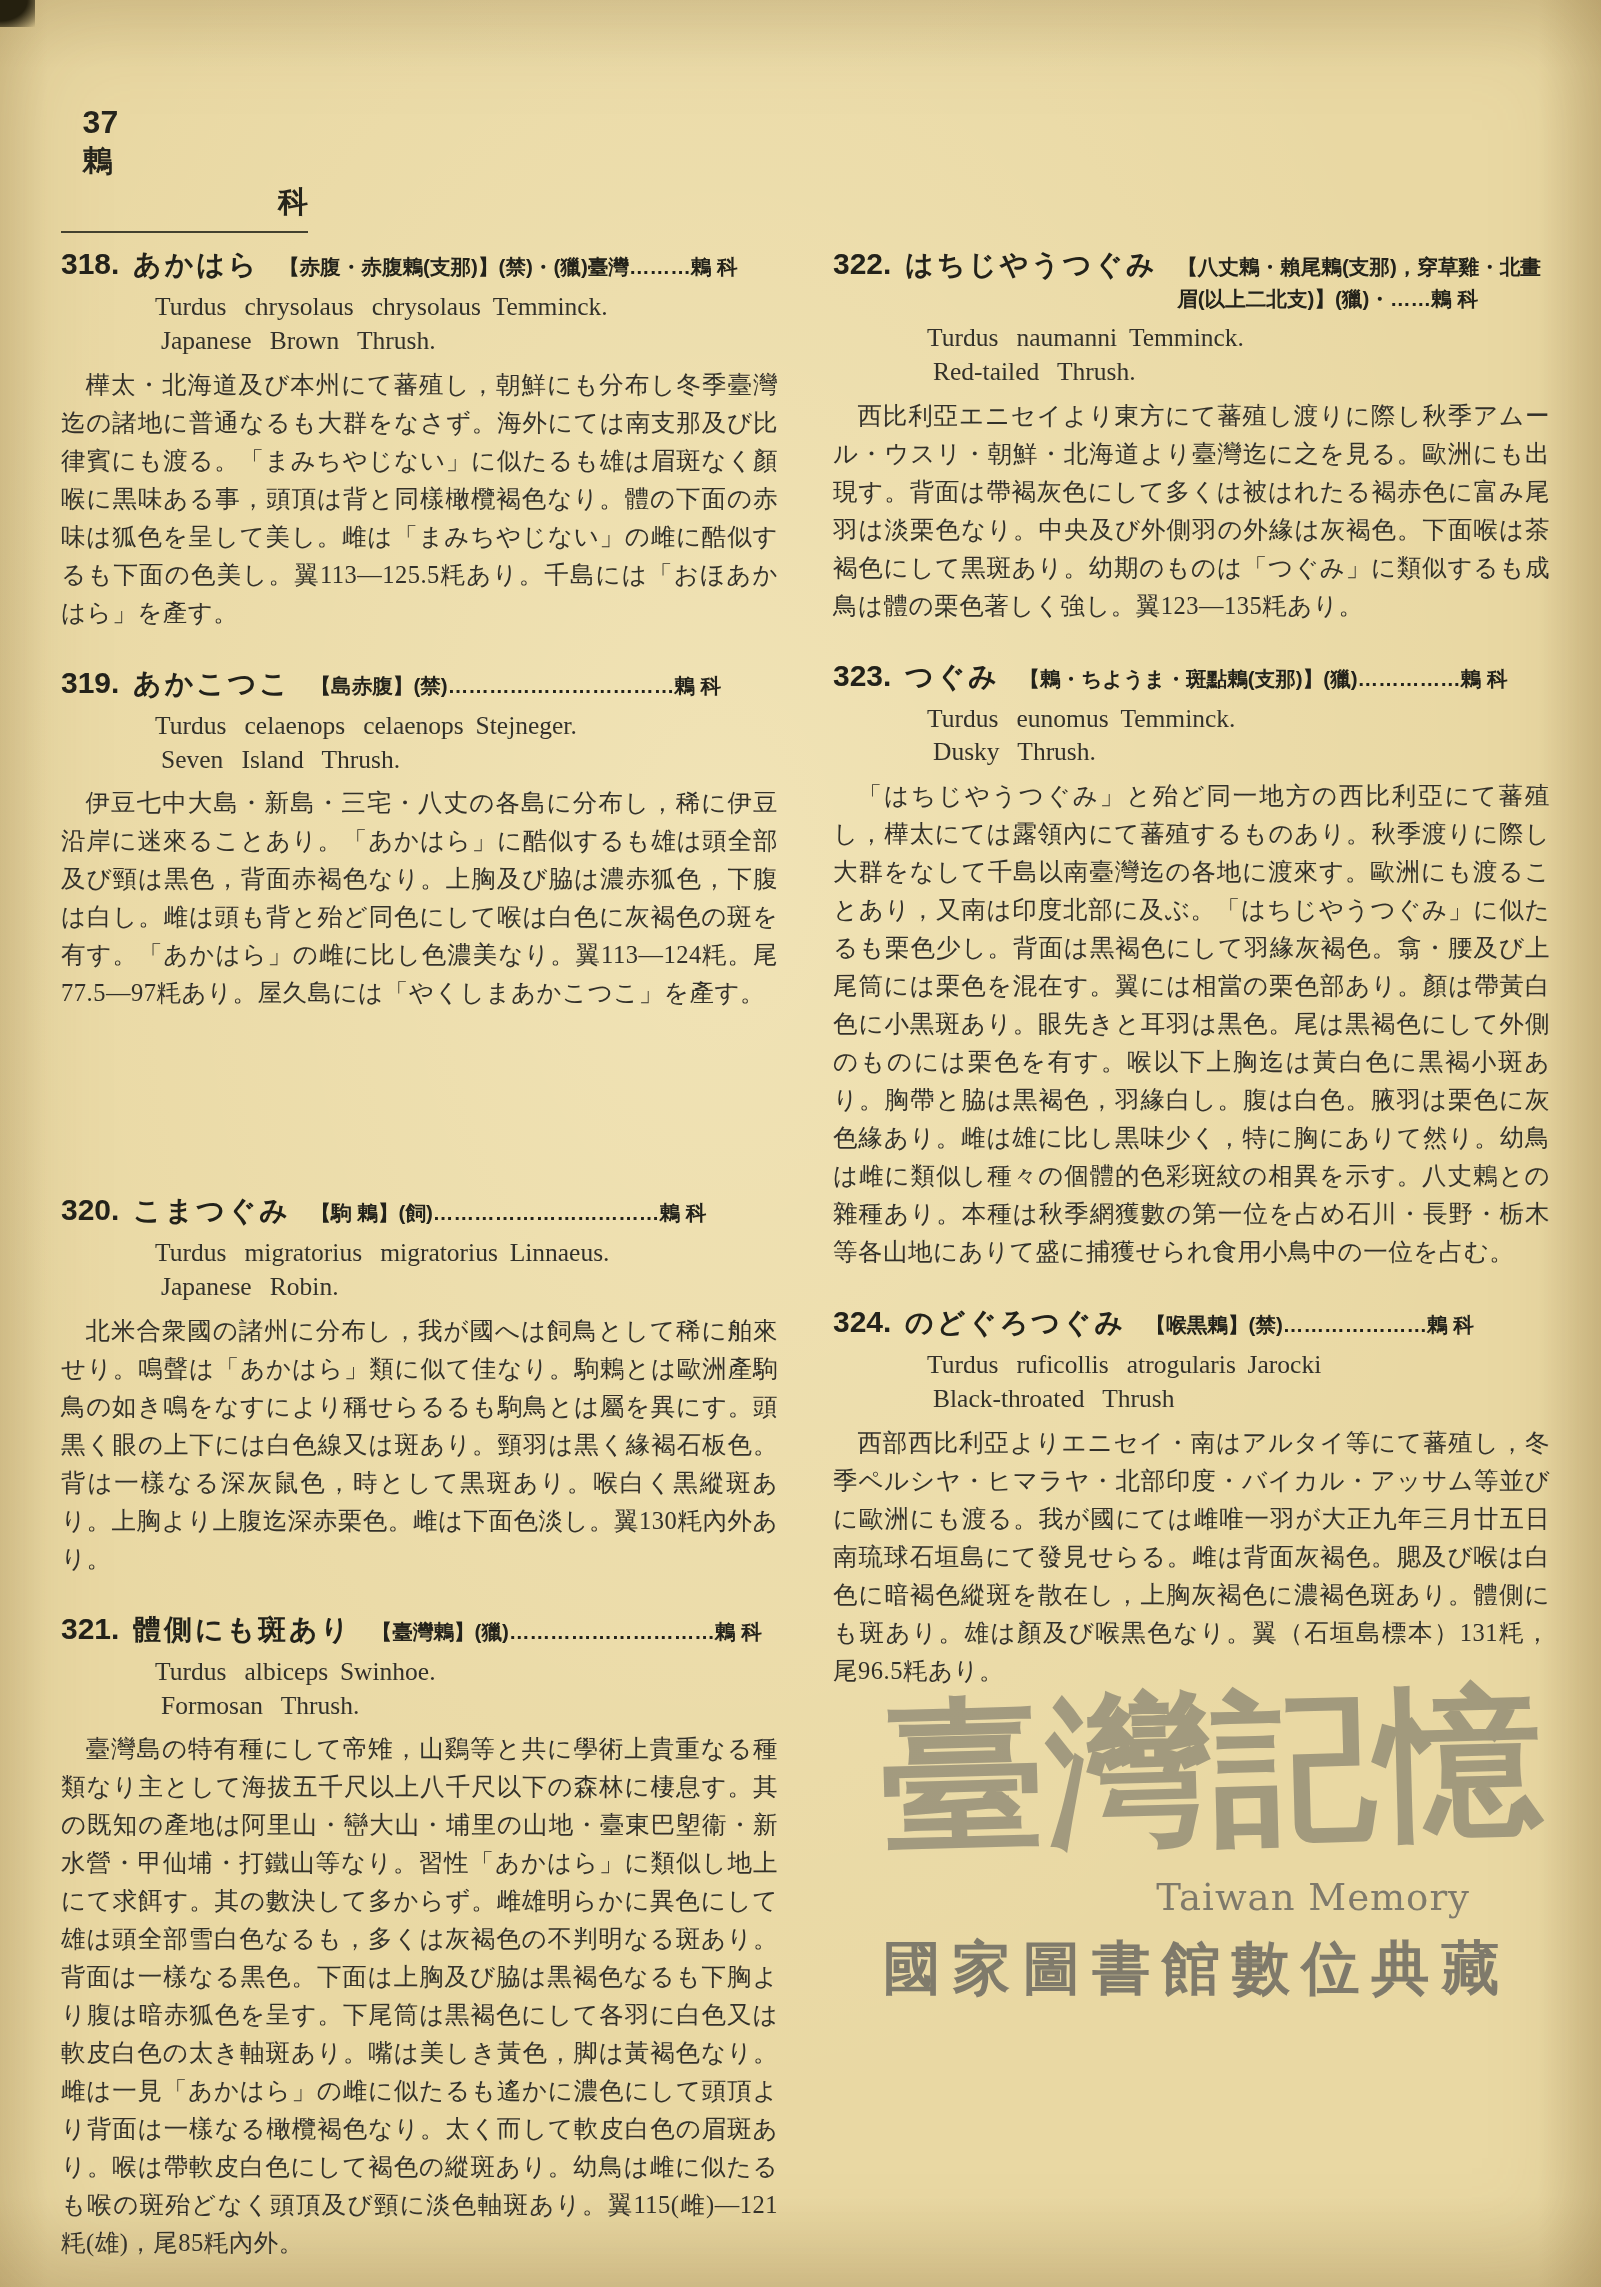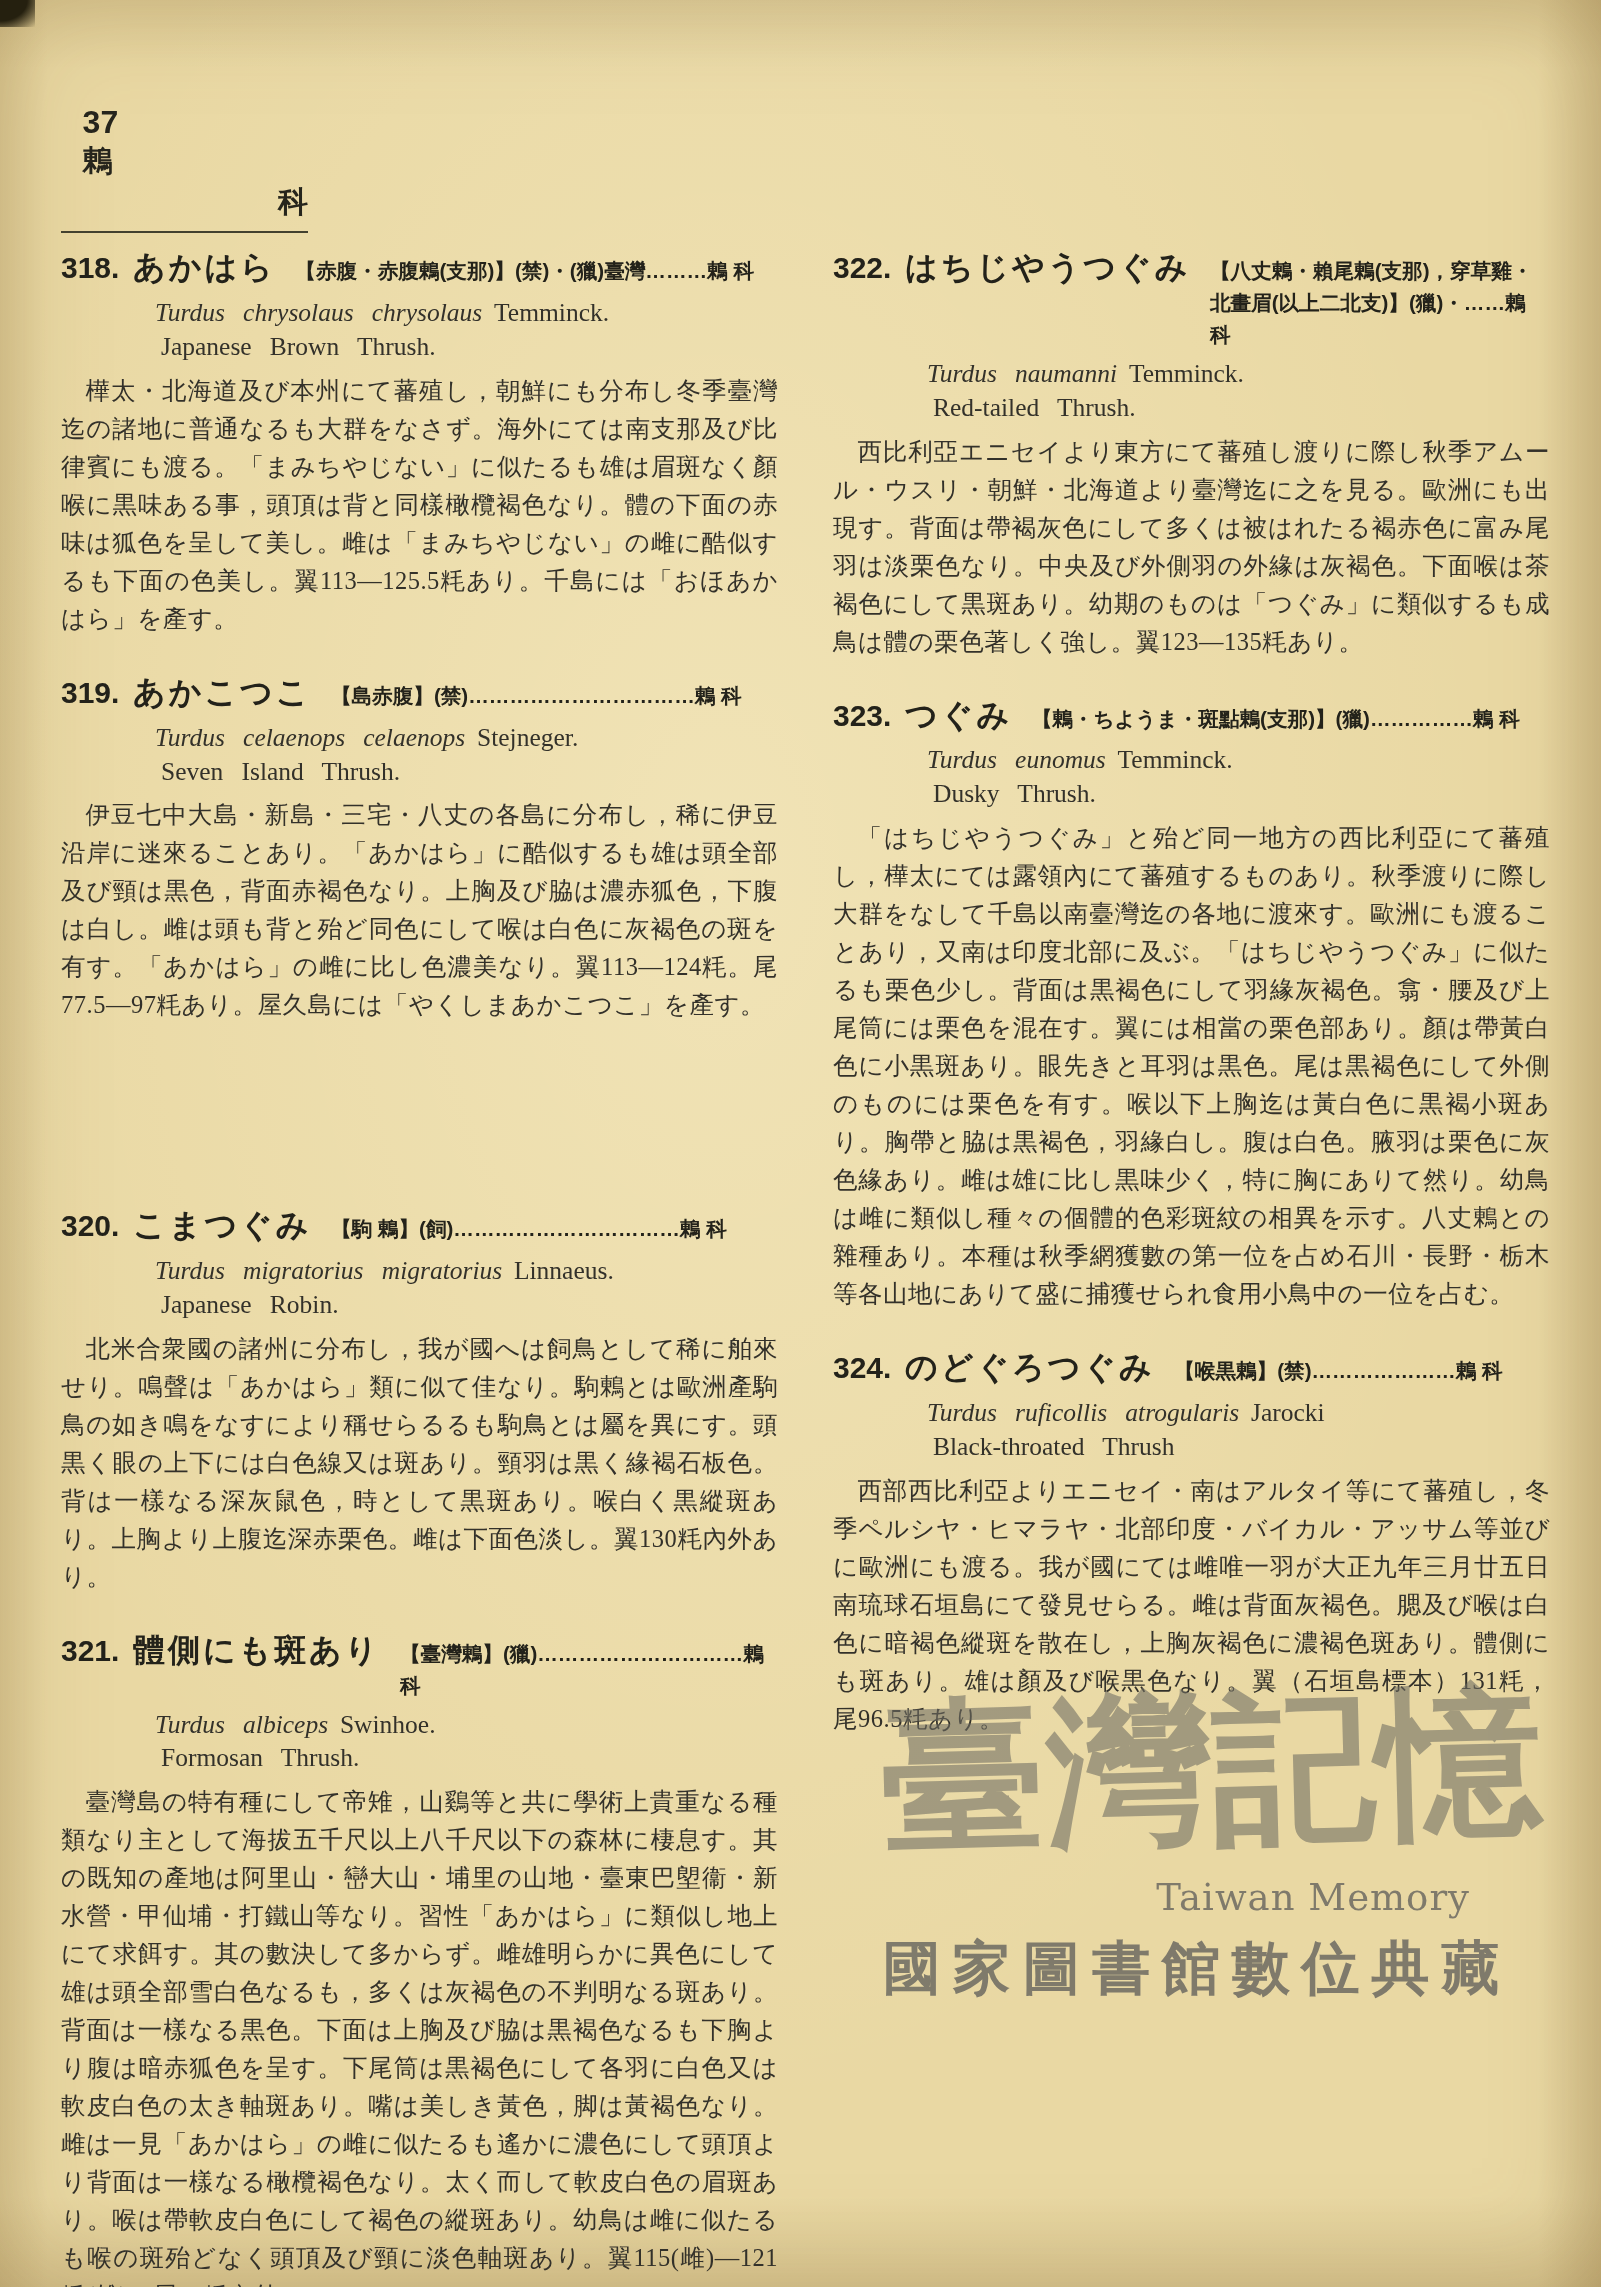--- a/index.html
+++ b/index.html
@@ -41,24 +41,24 @@
   .col{width:717px;}
   .entry{margin-bottom:33px;}
   .entry-head{
     display:flex;align-items:baseline;
     margin:0 0 7.8px 0;
     font-family:Liberation Sans, sans-serif;
     color:#23221a;
     justify-content:flex-end;
   }
   .entry-num{font-size:30px;font-weight:bold;flex:0 0 auto;}
-  .entry-kana{font-size:32px;font-weight:bold;letter-spacing:2.9px;margin-left:13.7px;flex:0 0 auto;}
+  .entry-kana{font-size:28px;font-weight:bold;letter-spacing:2.9px;margin-left:13.7px;flex:0 0 auto;}
   .entry-alias{font-size:20.6px;font-weight:bold;margin-left:19.6px;flex:1 1 auto;line-height:1.55;}
   .sci{margin:2px 0 0 94px;font-size:25.5px;word-spacing:11.8px;}
-  .sci .sci-italic{font-style:italic;}
+  .sci .sci-italic{}
   .sci .sci-author{font-style:normal;margin-left:11.8px;}
   .eng{margin:3.9px 0 0 100px;font-size:25.5px;word-spacing:11.8px;}
   .entry-body{
     margin:9.8px 0 0 0;
     font-size:24.5px;
     line-height:38px;
     text-align:justify;
     text-indent:24.5px;
     letter-spacing:0.5px;
   }

